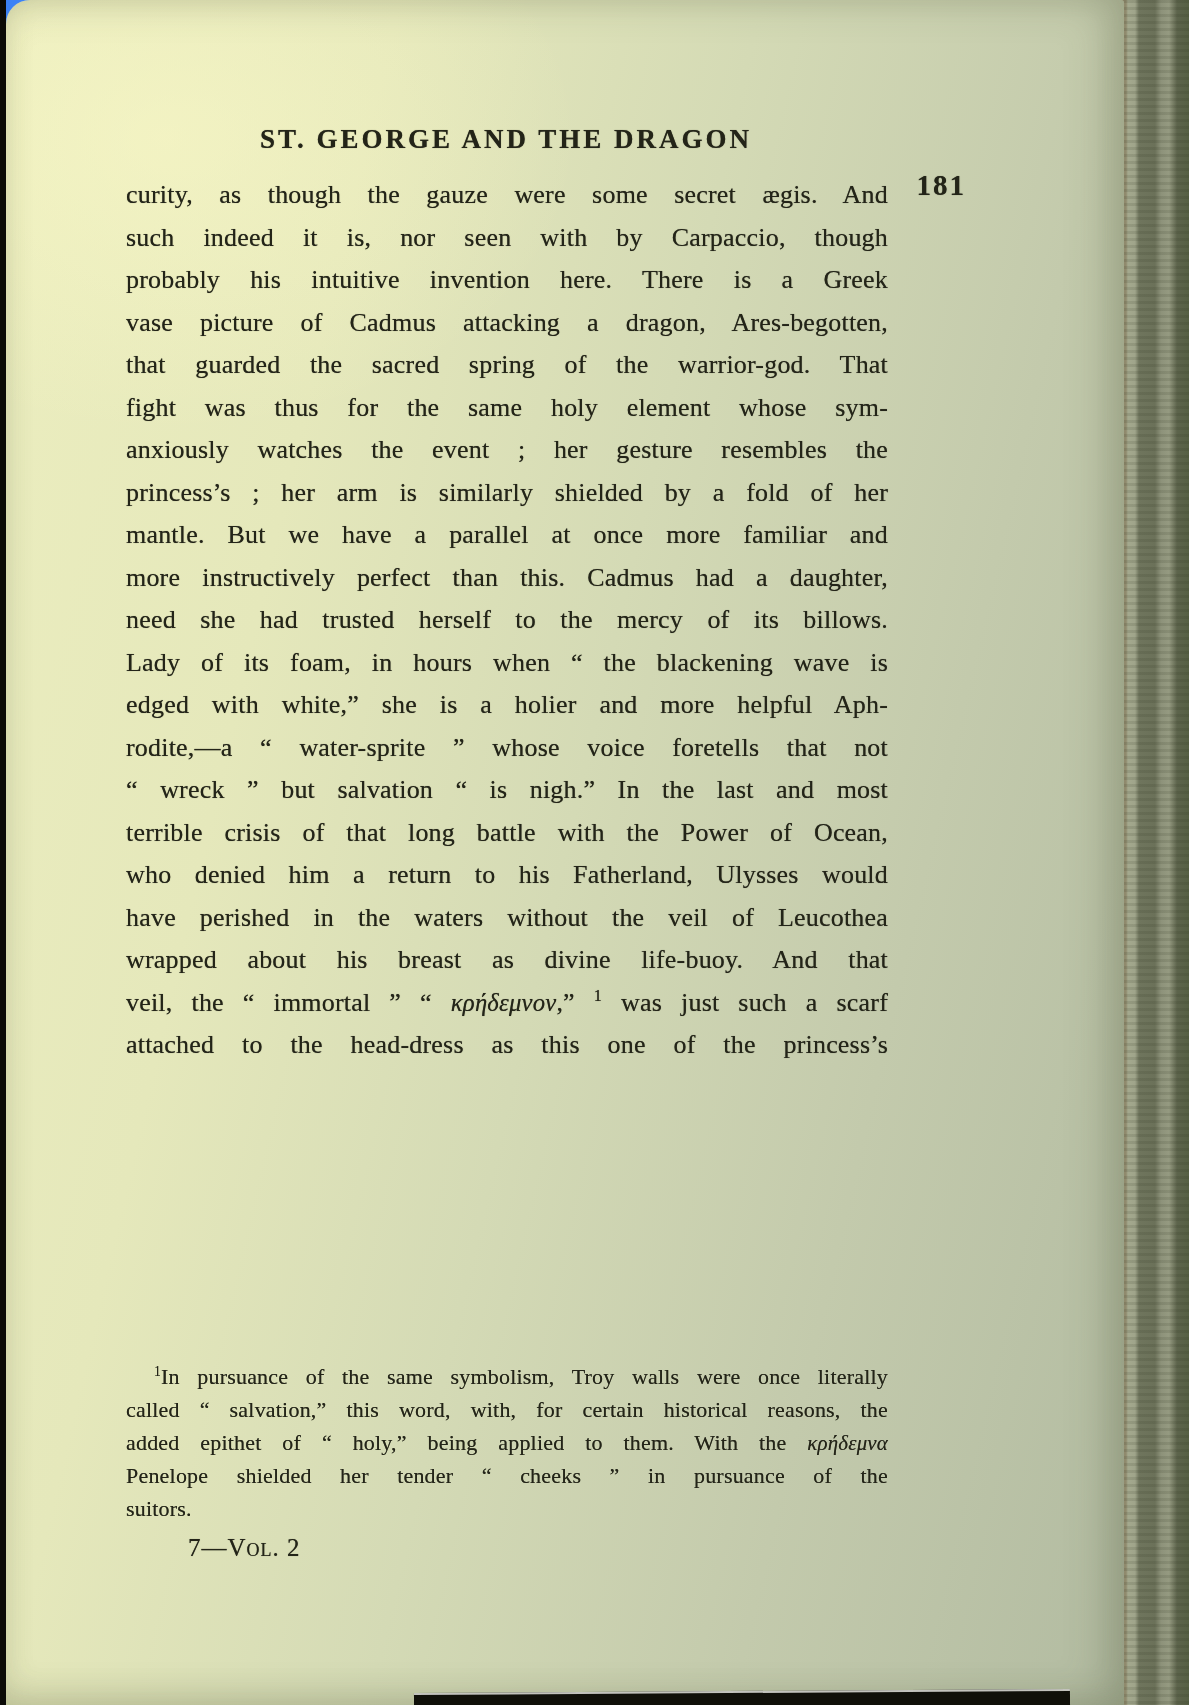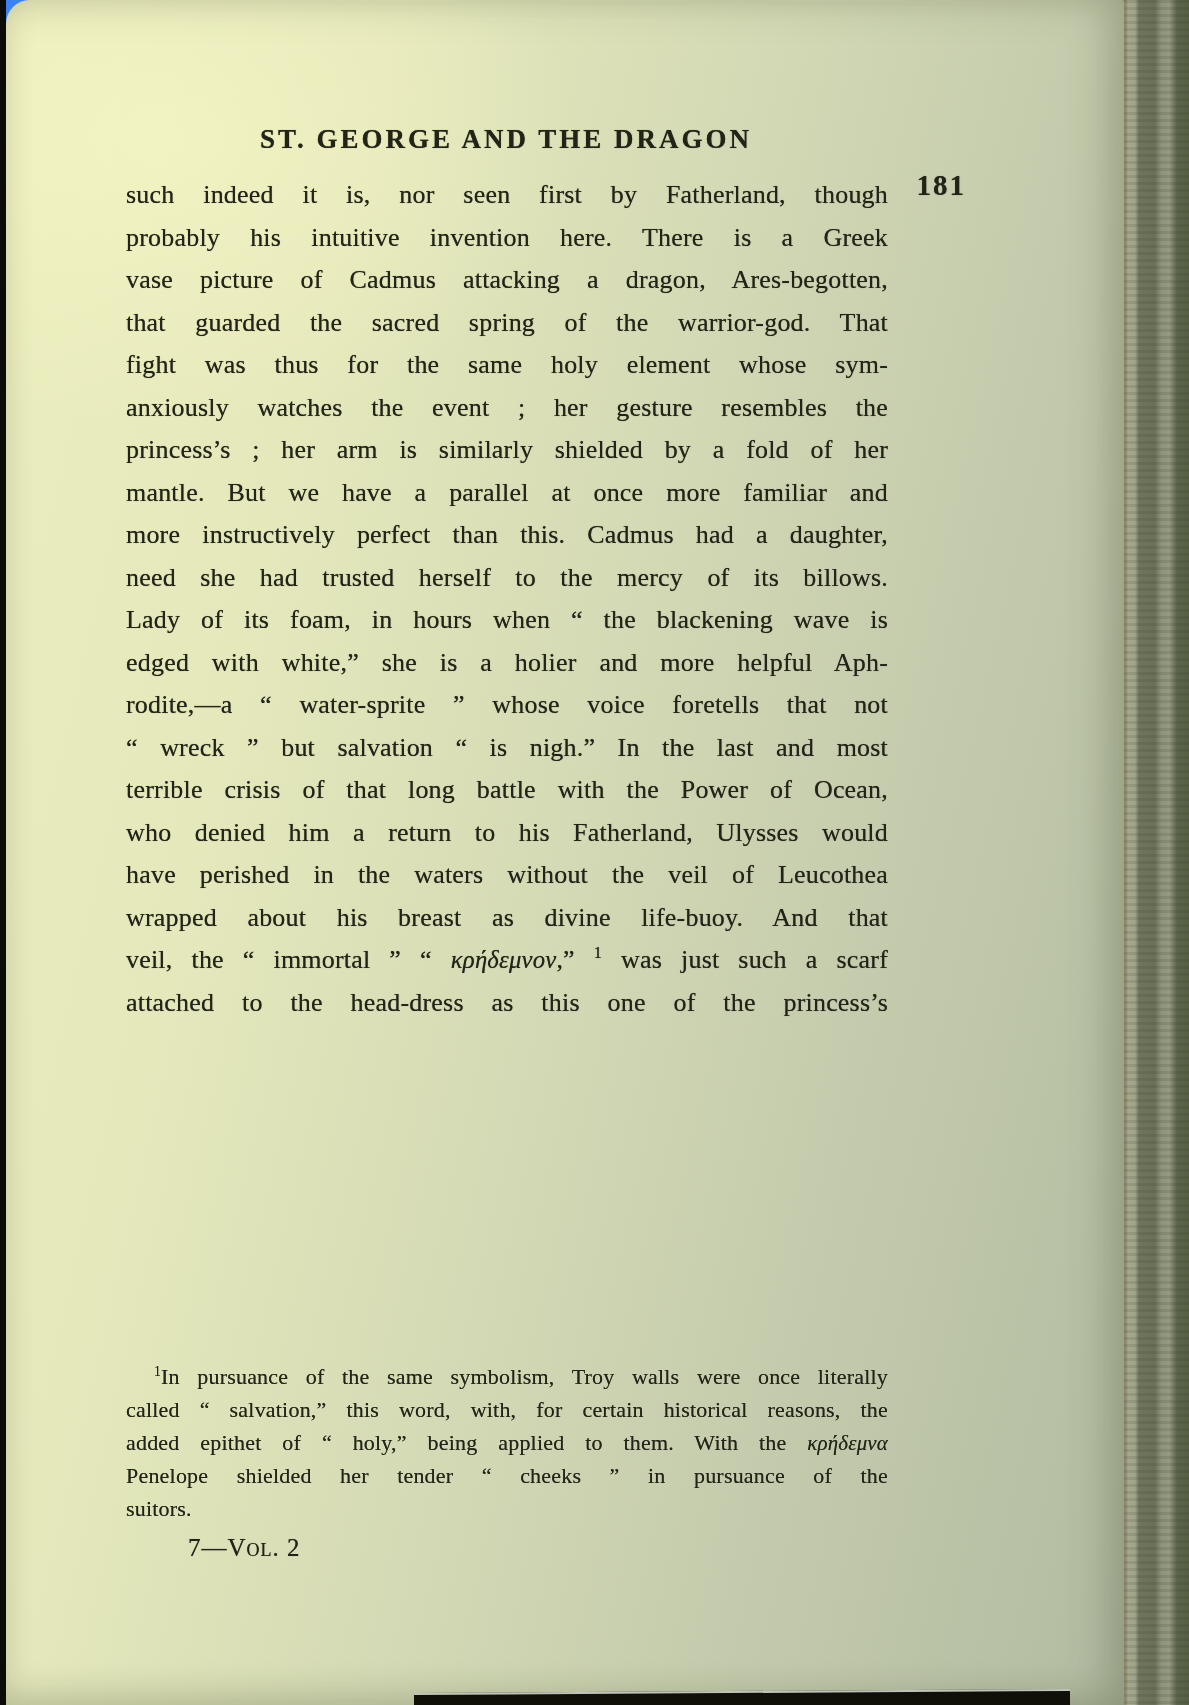--- a/index.html
+++ b/index.html
@@ -100,21 +100,22 @@
   <div class="page-stack"></div>
 
   <div class="page">
 
     <div class="running-head">
       <div class="running-title">ST. GEORGE AND THE DRAGON</div>
       <div class="folio">181</div>
     </div>
 
     <div class="body-text">
-      <div class="line">such indeed it is, nor seen first by Fatherland, though</div>
+      <div class="line">curity, as though the gauze were some secret ægis.  And</div>
+      <div class="line">such indeed it is, nor seen with by Carpaccio, though</div>
       <div class="line">probably his intuitive invention here.  There is a Greek</div>
       <div class="line">vase picture of Cadmus attacking a dragon, Ares-begotten,</div>
       <div class="line">that guarded the sacred spring of the warrior-god.  That</div>
       <div class="line">fight was thus for the same holy element whose sym-</div>
       <div class="line">anxiously watches the event ; her gesture resembles the</div>
       <div class="line">princess’s ; her arm is similarly shielded by a fold of her</div>
       <div class="line">mantle.  But we have a parallel at once more familiar and</div>
       <div class="line">more instructively perfect than this.  Cadmus had a daughter,</div>
       <div class="line">need she had trusted herself to the mercy of its billows.</div>
       <div class="line">Lady of its foam, in hours when “ the blackening wave is</div>

